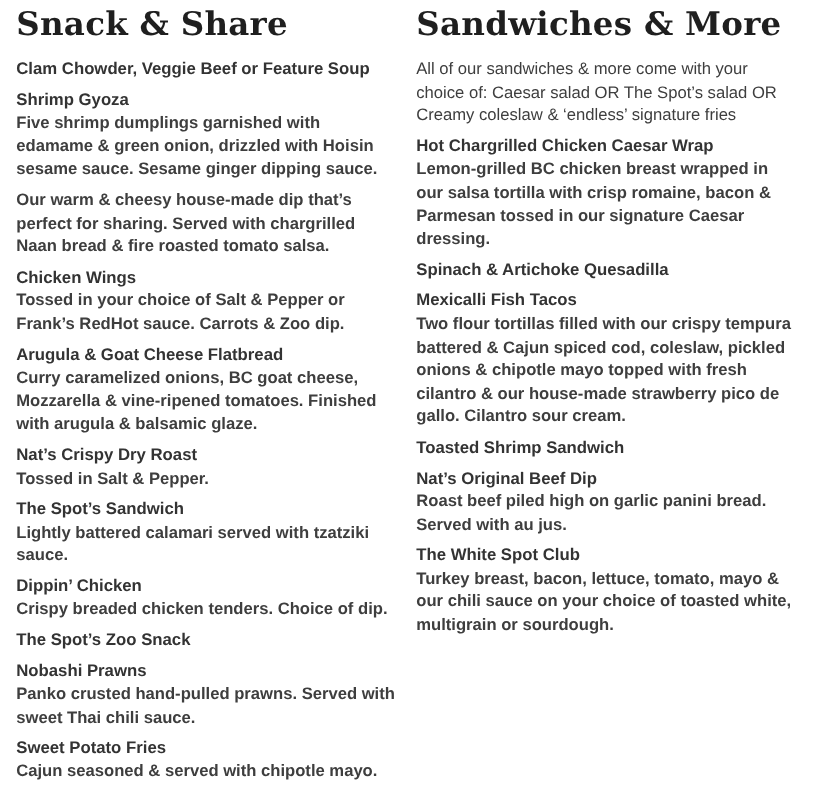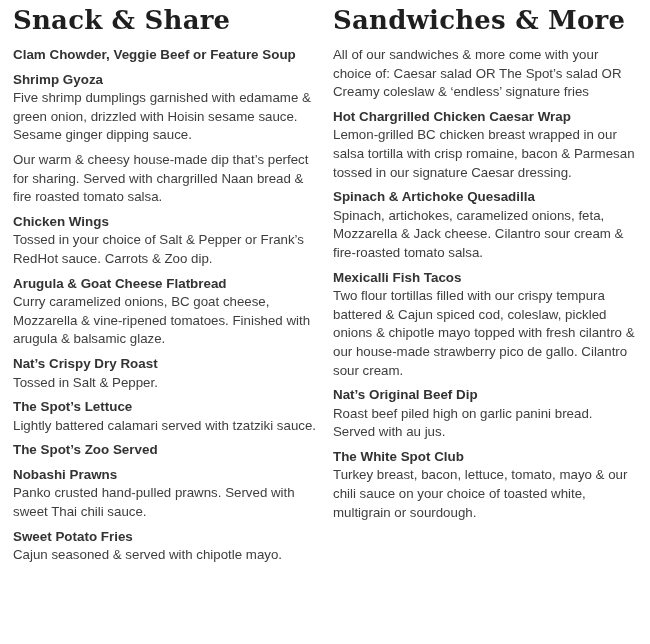--- a/index.html
+++ b/index.html
@@ -37,21 +37,21 @@
   }
   .item { margin: 0 0 6px 0; }
   .item-name {
     font-size: 13.4px;
     font-weight: 700;
     line-height: 18.6px;
     color: #333333;
   }
   .item-desc {
     font-size: 13.3px;
-    font-weight: 400;
+    font-weight: 700;
     line-height: 18.6px;
     color: #3e3e3e;
   }
 </style>
 </head>
 <body>
 
 <main class="menu">
 
   <section class="col">
@@ -80,27 +80,31 @@
     <div class="item-name">Arugula &amp; Goat Cheese Flatbread</div>
     <div class="item-desc">Curry caramelized onions, BC goat cheese, Mozzarella &amp; vine-ripened tomatoes. Finished with arugula &amp; balsamic glaze.</div>
   </div>
 
   <div class="item">
     <div class="item-name">Nat’s Crispy Dry Roast</div>
     <div class="item-desc">Tossed in Salt &amp; Pepper.</div>
   </div>
 
   <div class="item">
-    <div class="item-name">The Spot’s Lettuce</div>
+    <div class="item-name">The Spot’s Sandwich</div>
     <div class="item-desc">Lightly battered calamari served with tzatziki sauce.</div>
   </div>
 
+  <div class="item">
+    <div class="item-name">Dippin’ Chicken</div>
+    <div class="item-desc">Crispy breaded chicken tenders. Choice of dip.</div>
+  </div>
 
   <div class="item">
-    <div class="item-name">The Spot’s Zoo Served</div>
+    <div class="item-name">The Spot’s Zoo Snack</div>
   </div>
 
   <div class="item">
     <div class="item-name">Nobashi Prawns</div>
     <div class="item-desc">Panko crusted hand-pulled prawns. Served with sweet Thai chili sauce.</div>
   </div>
 
   <div class="item">
     <div class="item-name">Sweet Potato Fries</div>
     <div class="item-desc">Cajun seasoned &amp; served with chipotle mayo.</div>
@@ -113,29 +117,29 @@
     <h2 class="section-title">Sandwiches &amp; More</h2>
     <p class="intro">All of our sandwiches &amp; more come with your choice of: Caesar salad OR The Spot’s salad OR Creamy coleslaw &amp; ‘endless’ signature fries</p>
     <div class="items">
   <div class="item">
     <div class="item-name">Hot Chargrilled Chicken Caesar Wrap</div>
     <div class="item-desc">Lemon-grilled BC chicken breast wrapped in our salsa tortilla with crisp romaine, bacon &amp; Parmesan tossed in our signature Caesar dressing.</div>
   </div>
 
   <div class="item">
     <div class="item-name">Spinach &amp; Artichoke Quesadilla</div>
-    <div class="item-desc">Spinach, artichokes, caramelized onions, feta, Mozzarella &amp; Jack cheese. Cilantro sour cream &amp; fire-roasted tomato salsa.</div>
   </div>
 
   <div class="item">
     <div class="item-name">Mexicalli Fish Tacos</div>
     <div class="item-desc">Two flour tortillas filled with our crispy tempura battered &amp; Cajun spiced cod, coleslaw, pickled onions &amp; chipotle mayo topped with fresh cilantro &amp; our house-made strawberry pico de gallo. Cilantro sour cream.</div>
   </div>
 
   <div class="item">
+    <div class="item-name">Toasted Shrimp Sandwich</div>
   </div>
 
   <div class="item">
     <div class="item-name">Nat’s Original Beef Dip</div>
     <div class="item-desc">Roast beef piled high on garlic panini bread. Served with au jus.</div>
   </div>
 
   <div class="item">
     <div class="item-name">The White Spot Club</div>
     <div class="item-desc">Turkey breast, bacon, lettuce, tomato, mayo &amp; our chili sauce on your choice of toasted white, multigrain or sourdough.</div>

